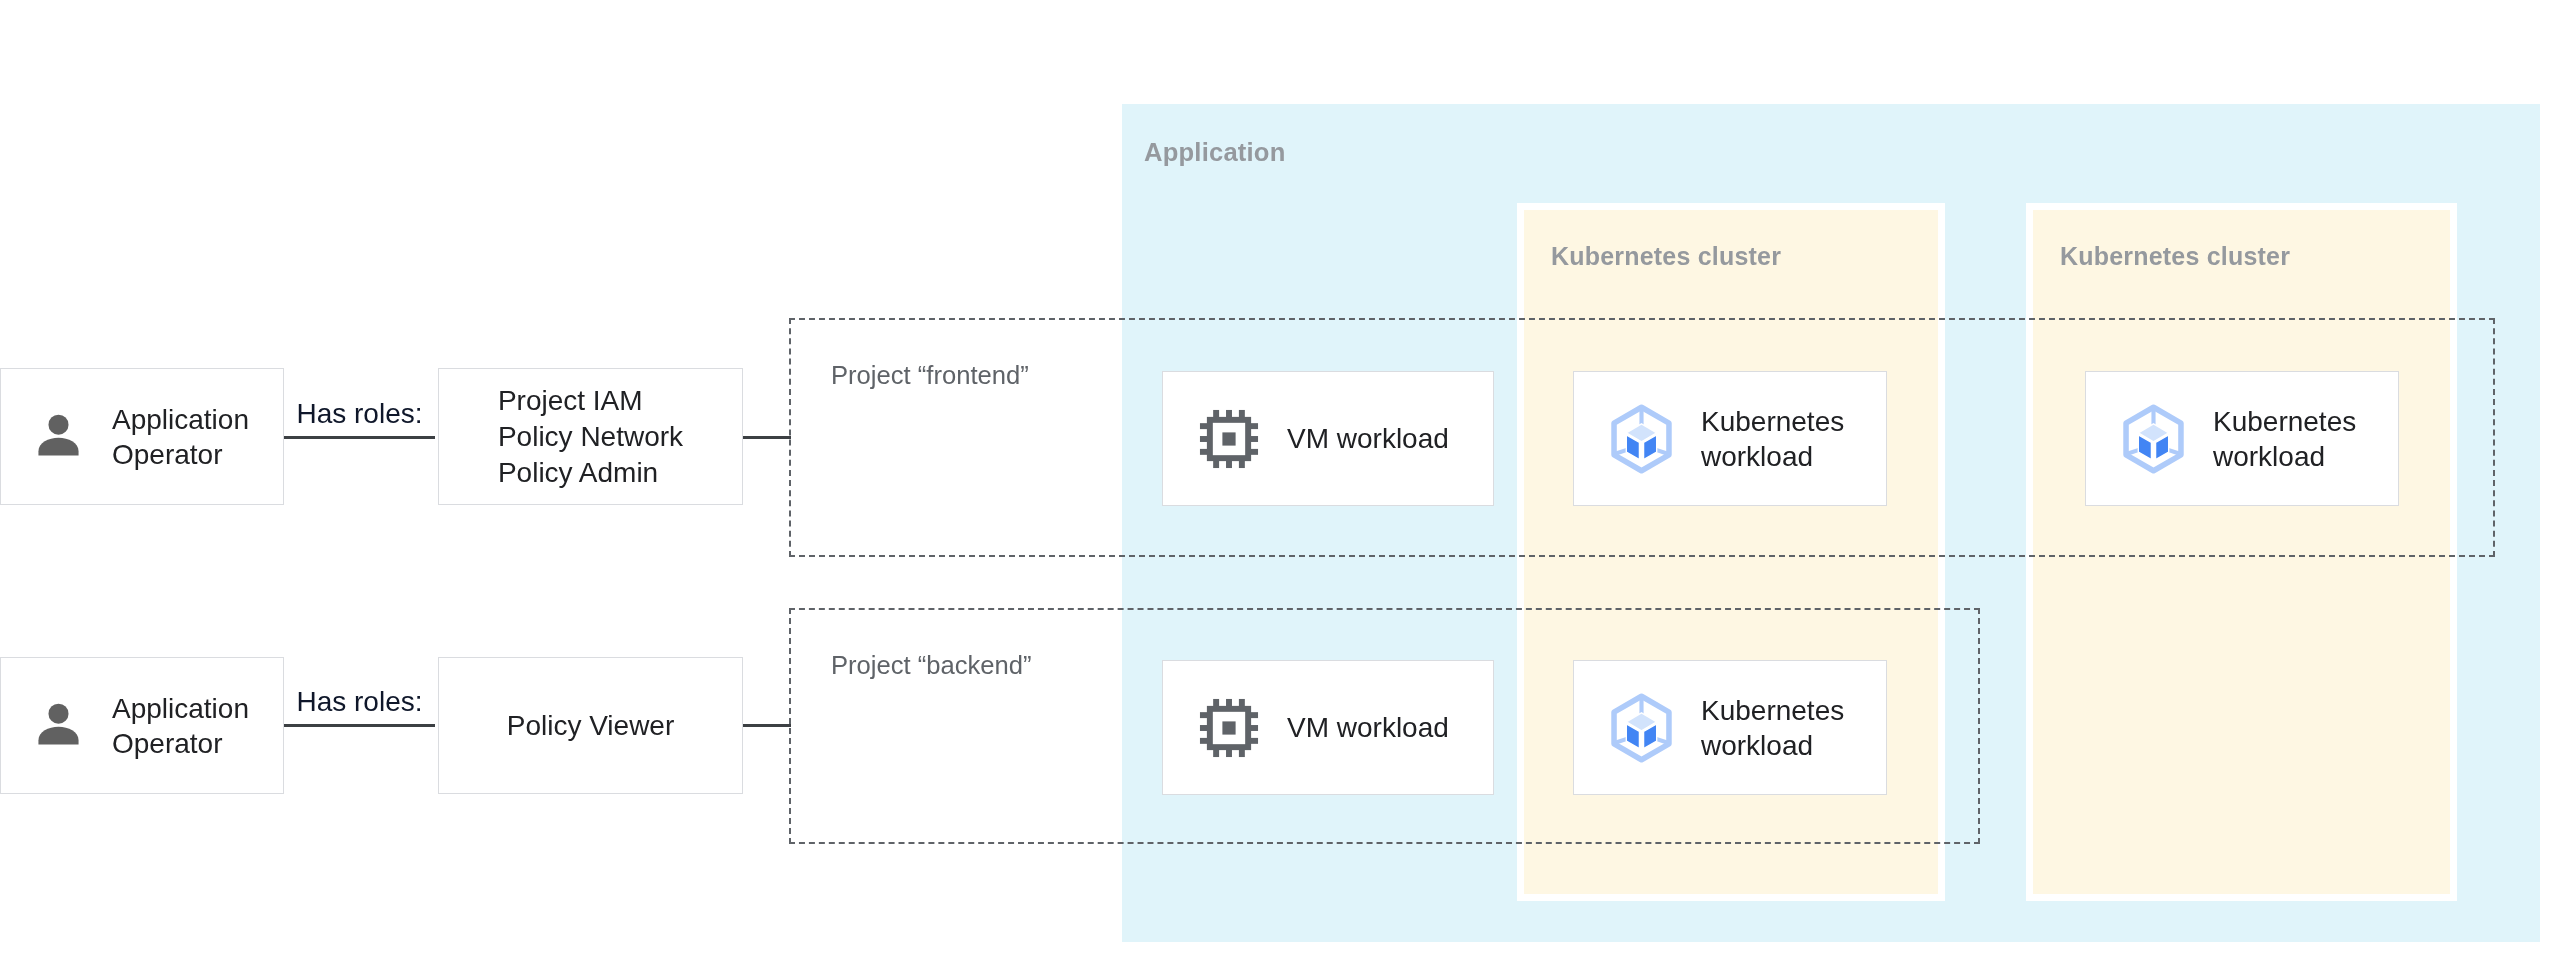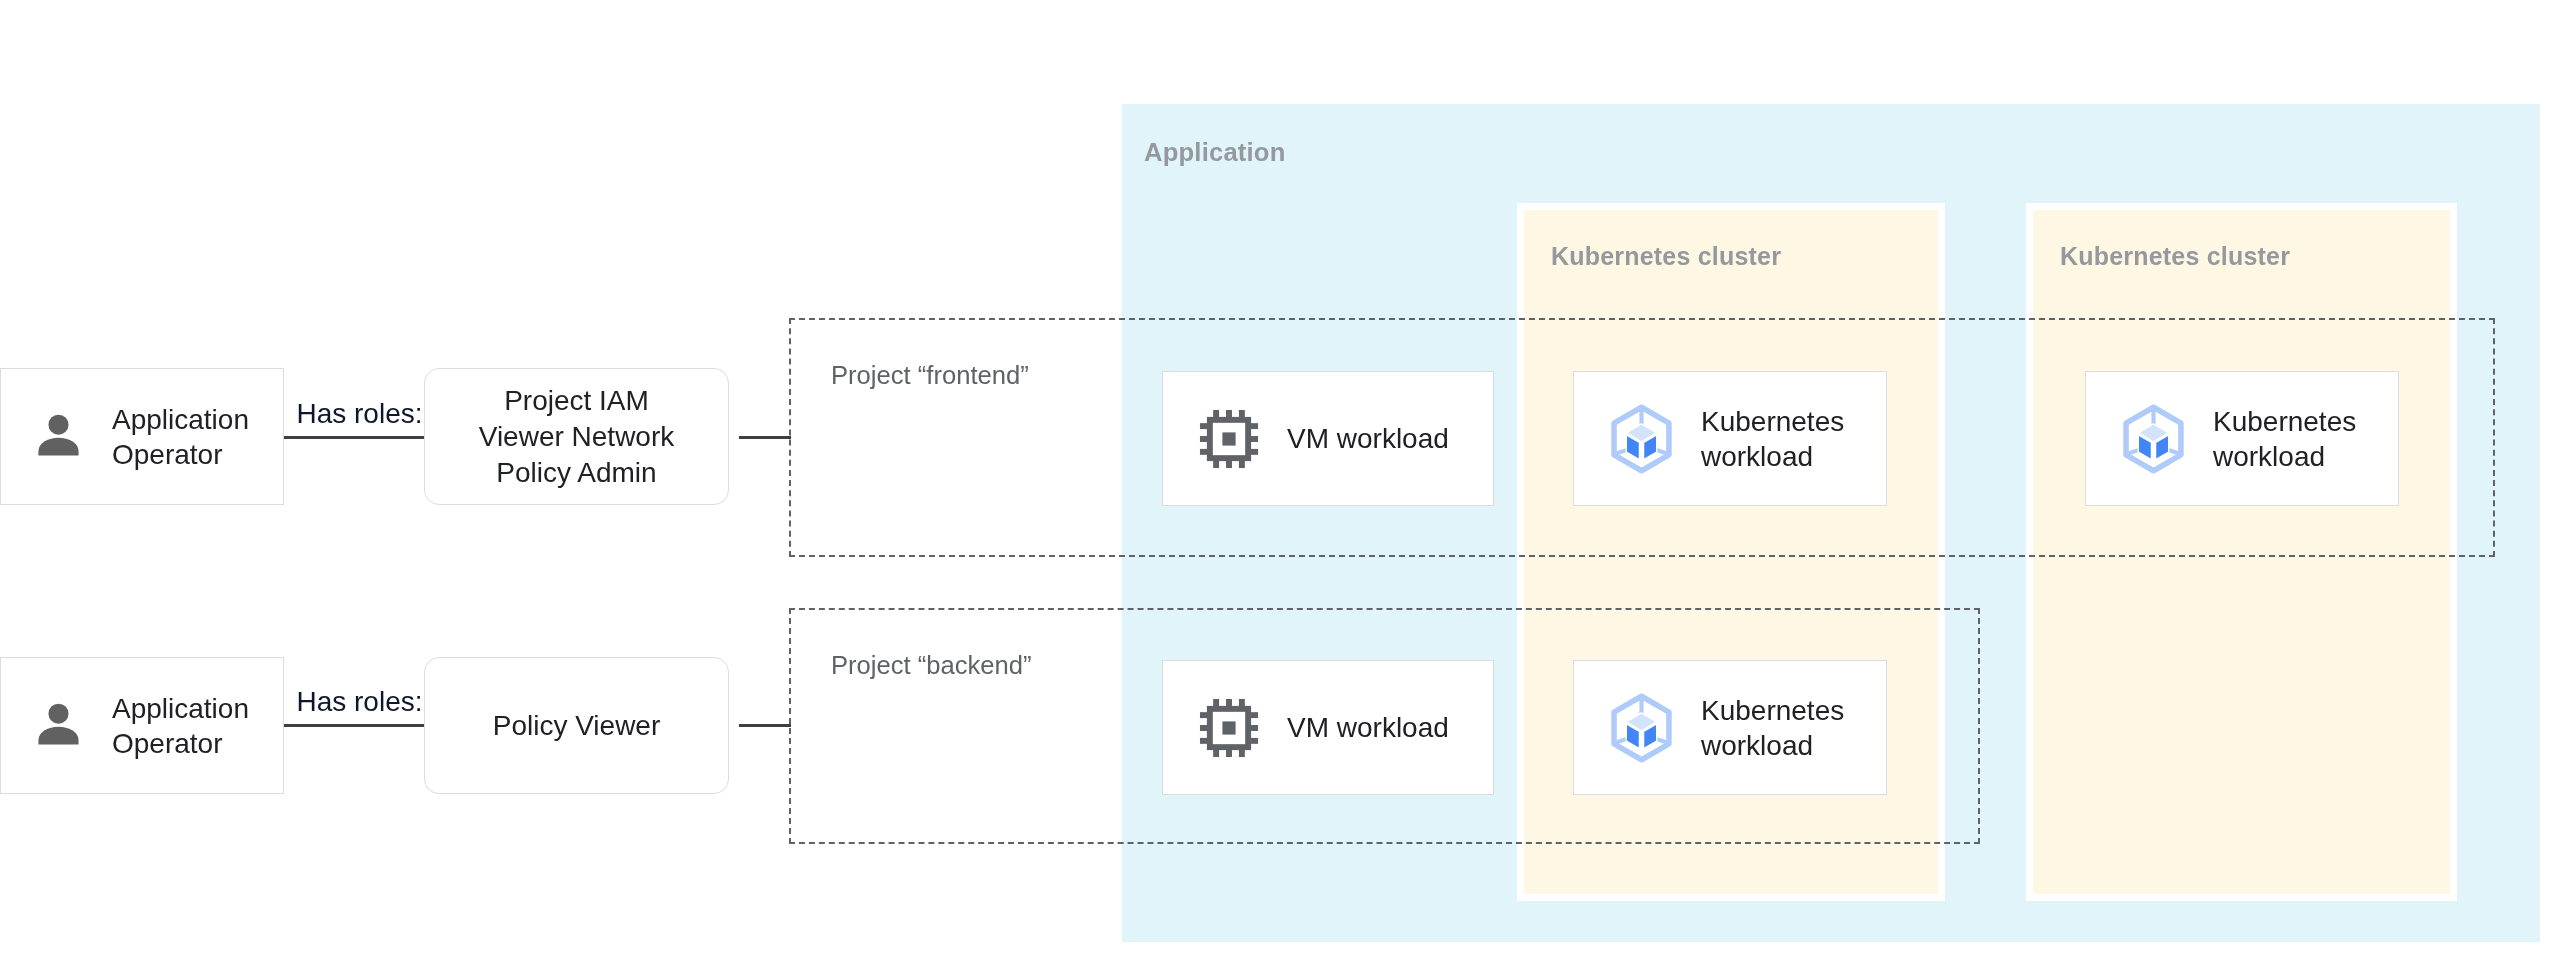--- a/index.html
+++ b/index.html
@@ -60,21 +60,21 @@
     color: #202124;
   }
   .node .lines { font-size: 28px; line-height: 35px; }
 
   
   .actor { left: 0px; width: 284px; height: 137px; padding-left: 28px; gap: 24px; }
   .actor-1 { top: 368px; }
   .actor-2 { top: 657px; }
 
   
-  .role { left: 424px; width: 305px; height: 137px; justify-content: center; text-align: center; border-radius: 15px; }
+  .role { left: 438px; width: 305px; height: 137px; justify-content: center; text-align: left; }
   .role-1 { top: 368px; }
   .role-2 { top: 657px; }
   .role .lines { font-size: 28px; line-height: 36px; }
 
   
   .workload { width: 332px; height: 135px; padding-left: 33px; gap: 25px; }
   .wl-vm-1  { left: 1162px; top: 371px; }
   .wl-k8s-1 { left: 1573px; top: 371px; width: 314px; }
   .wl-k8s-2 { left: 2085px; top: 371px; width: 314px; }
   .wl-vm-2  { left: 1162px; top: 660px; }
@@ -147,21 +147,21 @@
   </svg>
   <div class="lines">
     <div>Application</div>
     <div>Operator</div>
   </div>
 </div>
 
 <div class="abs node role role-1">
   <div class="lines">
     <div>Project IAM</div>
-    <div>Viewer Network</div>
+    <div>Policy Network</div>
     <div>Policy Admin</div>
   </div>
 </div>
 
 <div class="abs node role role-2">
   <div class="lines">
     <div>Policy Viewer</div>
   </div>
 </div>
 

